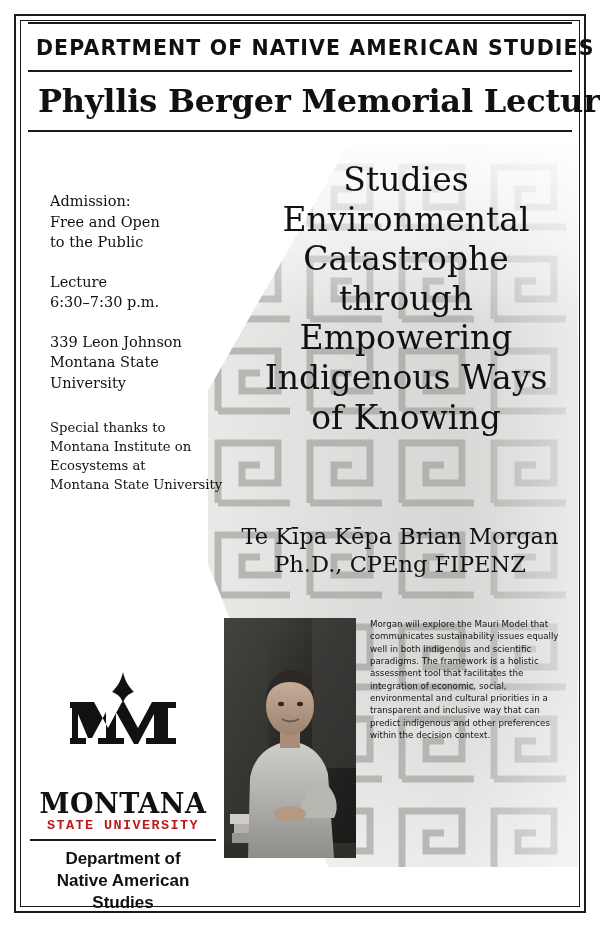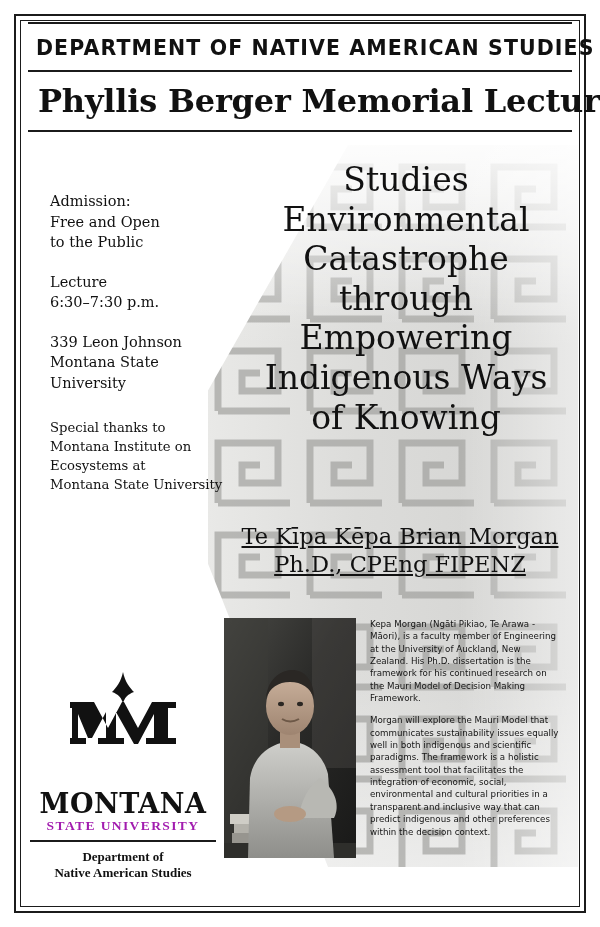--- a/index.html
+++ b/index.html
@@ -143,32 +143,32 @@
   .logo-montana {
     font-family: "DejaVu Serif", serif;
     font-weight: bold;
     font-size: 27px;
     letter-spacing: 0.5px;
     color: #111;
     line-height: 1.02;
     margin-top: 44px;
   }
   .logo-state {
-    font-family: Liberation Serif, serif;
+    font-family: Liberation Mono, monospace;
     font-weight: bold;
     font-size: 13.5px;
     letter-spacing: 1.4px;
-    color: #a21caf;
+    color: #b91c1c;
     padding-bottom: 4px;
   }
   .logo-rule { height: 2px; background: #1b1b1b; margin: 2px 0 7px; }
   .logo-dept {
-    font-family: Liberation Serif, serif;
-    font-weight: bold;
-    font-size: 13px;
+    font-family: Liberation Sans, sans-serif;
+    font-weight: bold;
+    font-size: 17px;
     line-height: 1.3;
     color: #111;
     white-space: pre-line;
   }
 
   
   .talk-title {
     position: absolute;
     left: 236px;
     top: 160px;
@@ -186,21 +186,20 @@
     left: 224px;
     top: 522px;
     width: 352px;
     text-align: center;
     font-family: "DejaVu Serif", serif;
     font-size: 22.5px;
     line-height: 1.25;
     color: #111;
     z-index: 6;
     white-space: pre-line;
-    text-decoration: underline;
   }
 
   
   .photo {
     position: absolute;
     left: 224px;
     top: 618px;
     width: 132px;
     height: 240px;
     z-index: 7;
@@ -319,21 +318,20 @@
       <path d="M42 80 C44 58 60 52 68 52 C80 52 90 62 90 80 C86 70 78 64 66 64 C54 64 46 70 42 80 Z" fill="#2a2724"></path>
       <ellipse cx="57" cy="86" rx="3" ry="2.2" fill="#2b2723"></ellipse>
       <ellipse cx="76" cy="86" rx="3" ry="2.2" fill="#2b2723"></ellipse>
       <path d="M58 101 Q66 106 75 101" stroke="#6d5847" stroke-width="2" fill="none"></path>
 
       <ellipse cx="66" cy="196" rx="16" ry="8" fill="#b59a83"></ellipse>
     </svg>
   </div>
 
   <div class="bio">
-    <p>Kepa Morgan (Ngāti Pikiao, Te Arawa - Māori), is a faculty member of Engineering at the University of Auckland, New Zealand. His Ph.D. dissertation is the framework for his continued research on the Mauri Model of Decision Making Framework.</p>
     <p>Morgan will explore the Mauri Model that communicates sustainability issues equally well in both indigenous and scientific paradigms. The framework is a holistic assessment tool that facilitates the integration of economic, social, environmental and cultural priorities in a transparent and inclusive way that can predict indigenous and other preferences within the decision context.</p>
   </div>
 
   <div class="logo-wrap">
     <svg class="logo-mark" width="118" height="74" viewBox="0 0 118 74">
       <path d="M59 0 C57 10 52 16 48 20 C54 22 58 26 59 32 C60 26 64 22 70 20 C66 16 61 10 59 0 Z" fill="#111"></path>
       <path d="M6 30 L30 30 L44 56 L58 30 L60 30 L74 56 L88 30 L112 30 L112 36 L104 36 L104 66 L112 66 L112 72 L82 72 L82 66 L90 66 L90 42 L74 72 L70 72 L52 40 L52 66 L60 66 L60 72 L34 72 L34 66 L42 66 L42 40 L28 66 L24 66 L14 42 L14 66 L22 66 L22 72 L6 72 L6 66 L8 66 L8 36 L6 36 Z" fill="#111"></path>
     </svg>
     <div class="logo-montana">MONTANA</div>
     <div class="logo-state">STATE UNIVERSITY</div>

